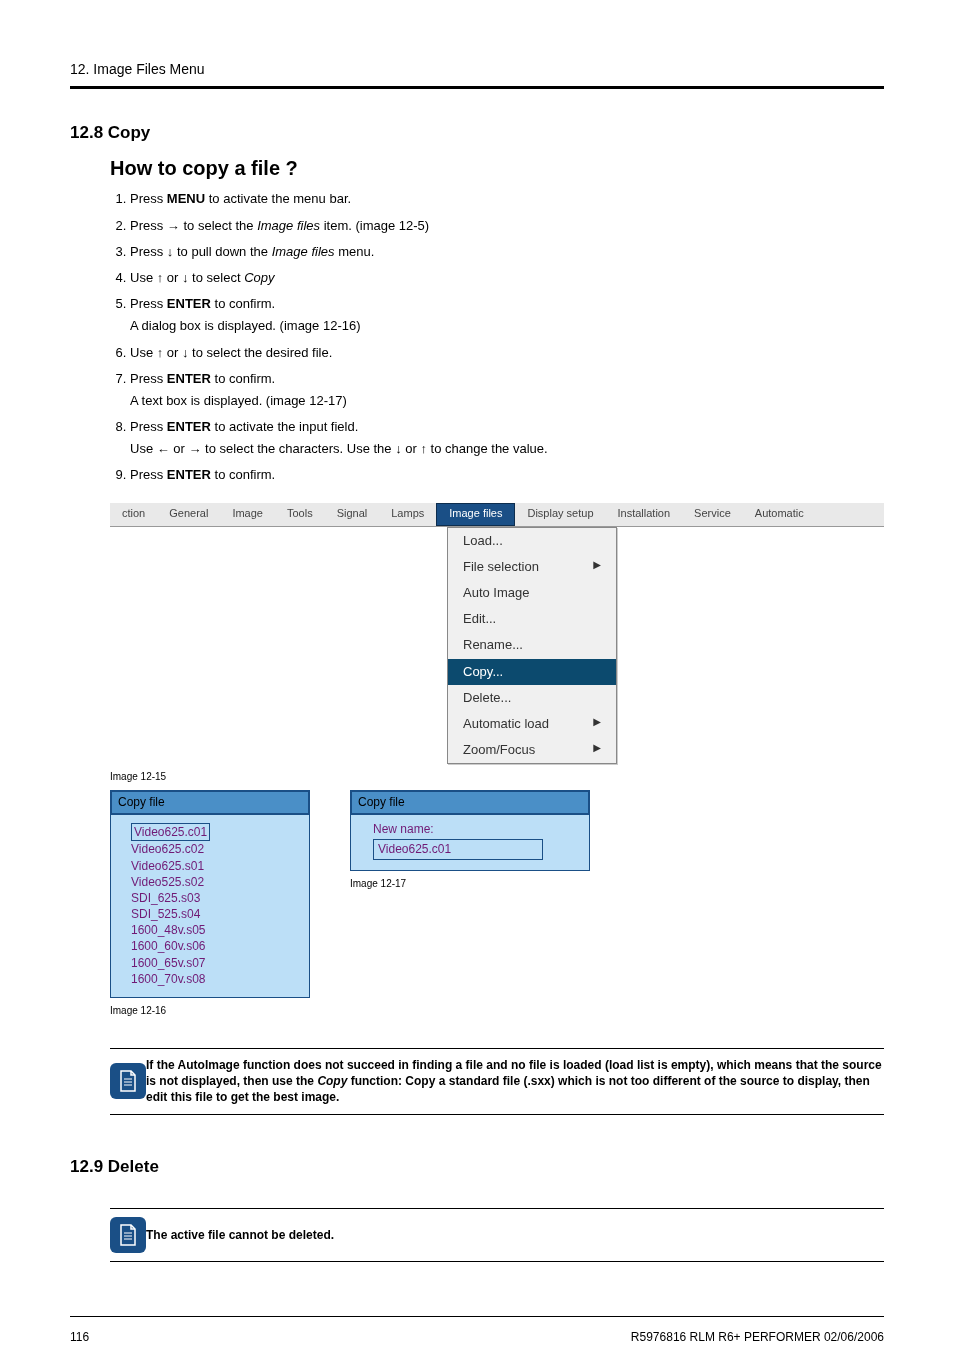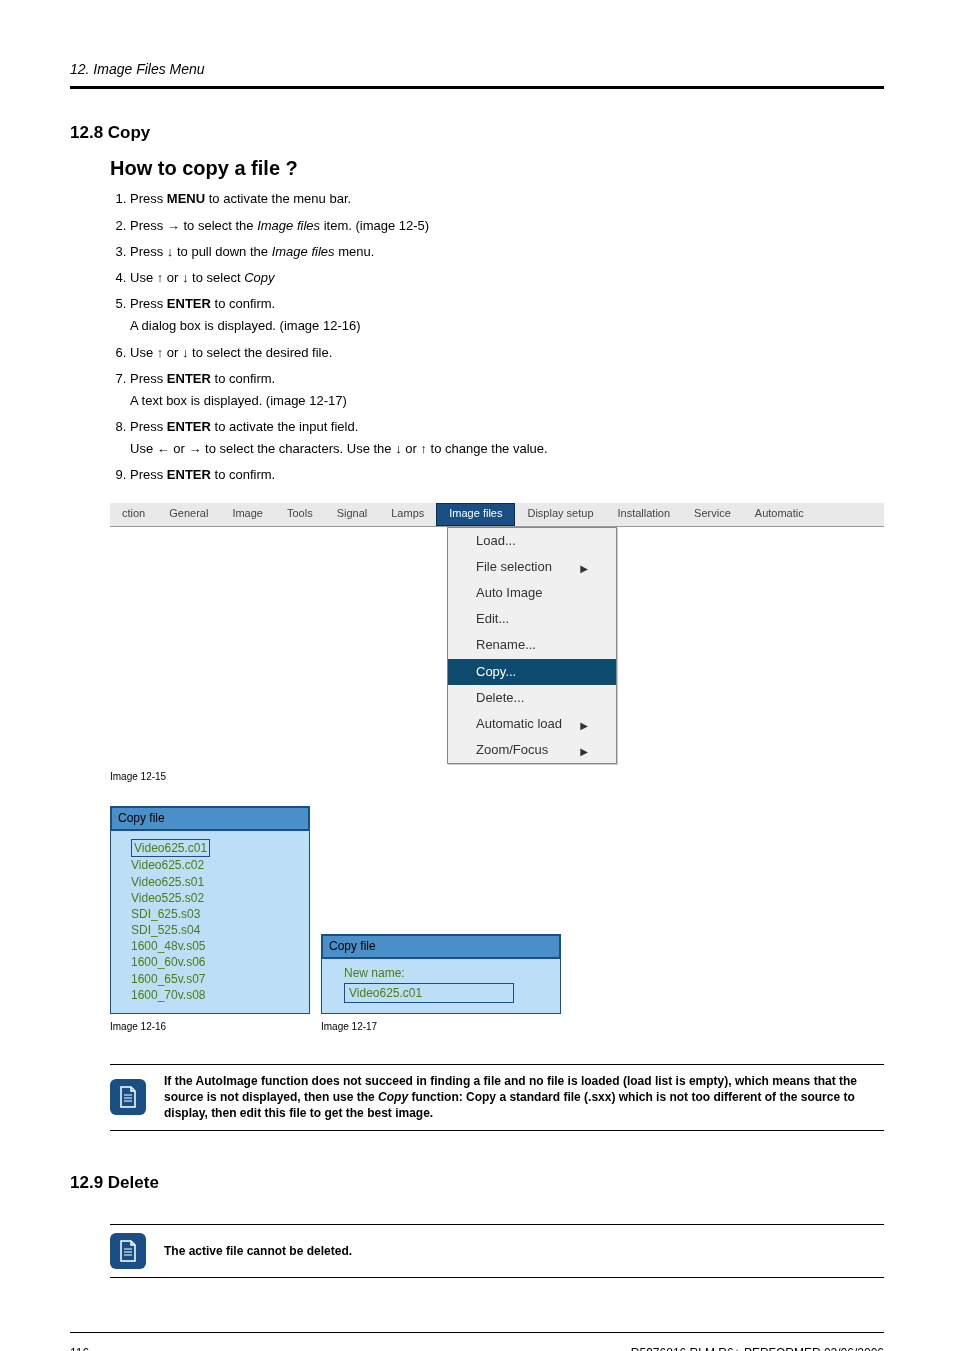--- a/index.html
+++ b/index.html
@@ -7,21 +7,20 @@
     font-family: Arial, Helvetica, sans-serif;
     font-size: 13px;
     color: #000;
     background: #fff;
     width: 954px;
     margin: 0 auto;
     padding: 60px 70px 40px 70px;
     line-height: 1.4;
   }
   .chapter-head {
-    font-style: italic;
     font-size: 14px;
     padding-bottom: 4px;
     margin-bottom: 2px;
   }
   hr.thick { border: none; border-top: 3px solid #000; margin: 0 0 14px 0; }
   hr.thin { border: none; border-top: 1px solid #000; margin: 4px 0; }
   .section-title { font-size: 17px; font-weight: bold; margin: 32px 0 8px 0; }
   .indent { margin-left: 40px; }
   .subhead { font-weight: bold; font-size: 20px; margin: 10px 0 8px 0; }
   ol.steps { list-style: decimal; padding-left: 20px; }
@@ -52,52 +51,52 @@
     border: 1px solid #0d2d4e;
   }
   .submenu {
     width: 170px;
     background: #f0f0f0;
     border: 1px solid #888;
     box-shadow: 1px 1px 0 rgba(0,0,0,0.2);
     margin-left: 337px; 
   }
   .submenu .sitem {
-    padding: 4px 28px;
+    padding: 4px 15px;
     display: flex;
     justify-content: space-between;
-    align-items: flex-end;
+    align-items: flex-start;
     color: #333;
     font-size: 13px;
   }
   .submenu .sitem.active {
     background: #0c4a6e;
     color: #fff;
   }
   .submenu .arrow { font-size: 10px; color: #333; }
   .caption { font-size: 10px; color: #000; margin-top: 6px; }
 
-  .row { display: flex; gap: 11px; margin-top: 22px; align-items: flex-end; }
+  .row { display: flex; gap: 40px; margin-top: 6px; align-items: flex-start; }
 
   .dlg {
     width: 200px;
     border: 1px solid #1a4f86;
   }
   .dlg-title {
     background: #4a8fc7;
     color: #000;
     font-size: 12px;
     padding: 2px 6px;
     border: 1px solid #1a4f86;
     border-bottom: 2px solid #1a4f86;
   }
   .dlg-body {
     background: #bcdff7;
     padding: 8px 10px 10px 20px;
-    color: #4d7c0f;
+    color: #701a75;
     font-size: 12px;
     line-height: 1.35;
   }
   .dlg-body .sel {
     border: 1px solid #1a4f86;
     padding: 0 2px;
     display: inline-block;
   }
   .dlg2 { width: 240px; border: 1px solid #1a4f86; }
   .dlg2 .dlg-body { padding: 6px 10px 10px 22px; }
@@ -107,21 +106,20 @@
     width: 170px;
     background: #bcdff7;
     font-size: 12px;
     display: block;
     margin-top: 2px;
   }
 
   .note-row {
     display: flex;
     align-items: center;
-    gap: 18px;
     border-top: 1px solid #000;
     border-bottom: 1px solid #000;
     padding: 8px 0;
     margin-top: 30px;
   }
   .note-icon {
     width: 36px; height: 36px;
     border-radius: 6px;
     background: #1a4f86;
     display: flex;

